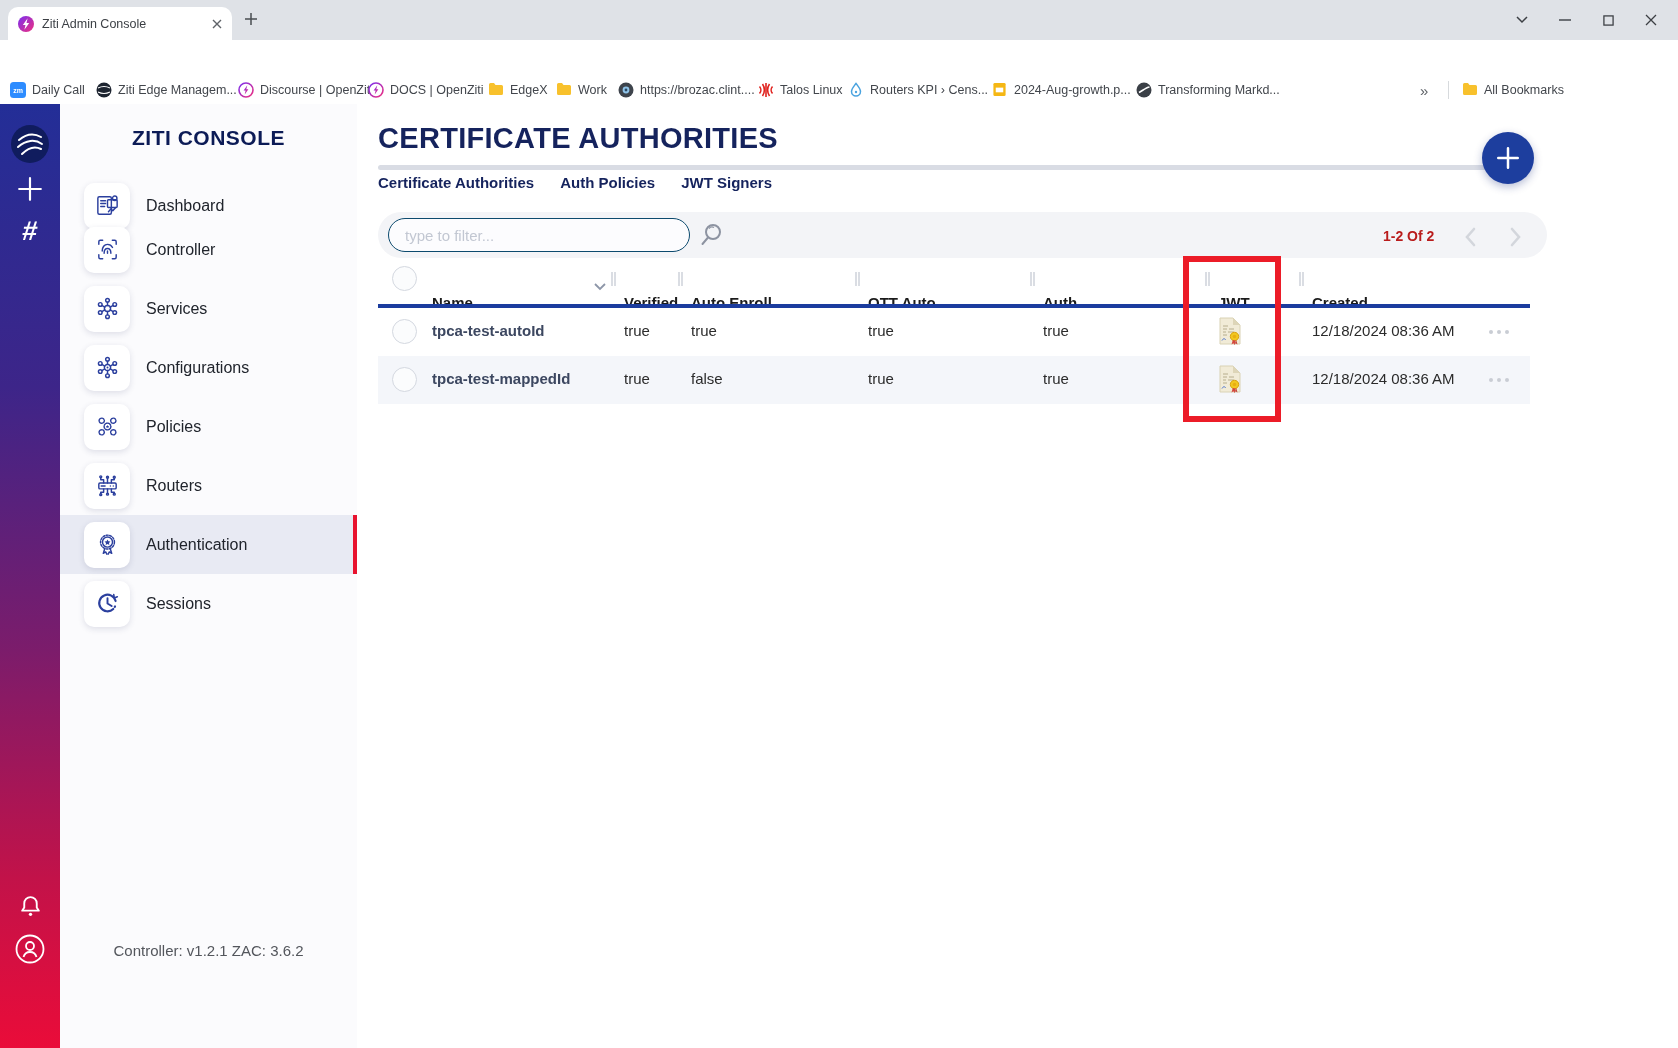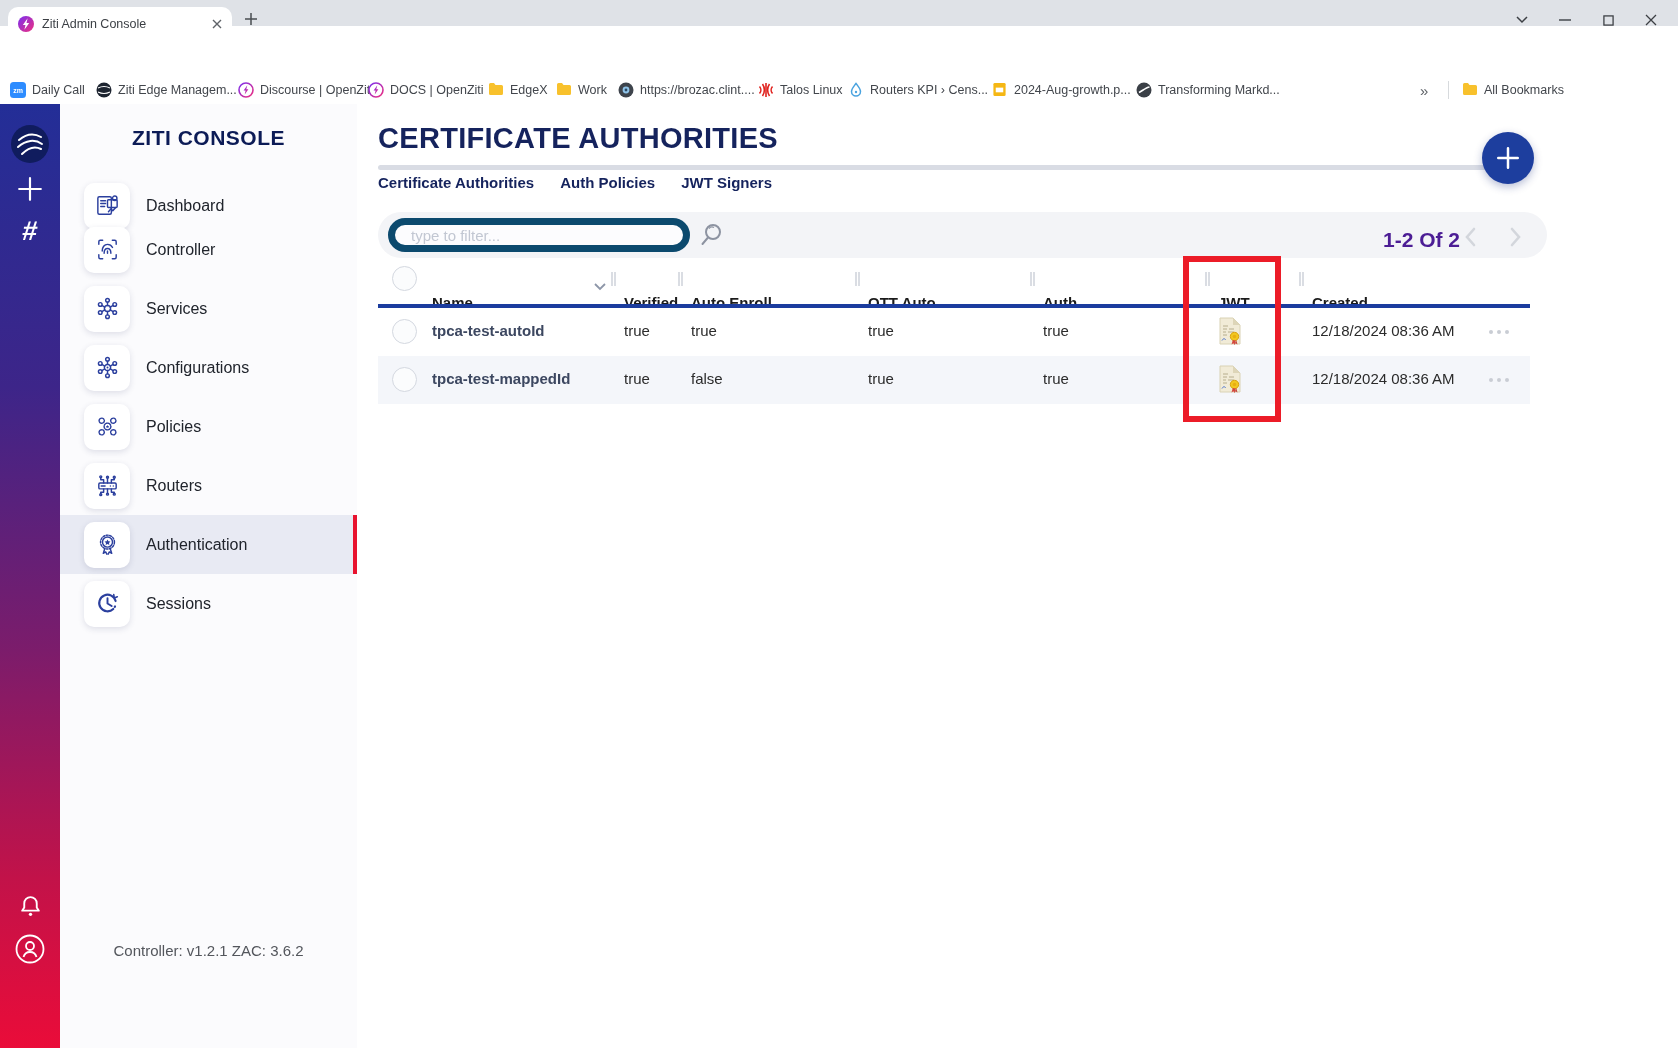--- a/index.html
+++ b/index.html
@@ -1,20 +1,20 @@
 <!DOCTYPE html>
 <html><head>
 <meta charset="utf-8">
 <style>
   html,body{margin:0;padding:0;background:#fff;}
   .screen{position:relative;width:1678px;height:1048px;overflow:hidden;background:#fff;
           font-family:"Liberation Sans",sans-serif;-webkit-font-smoothing:antialiased;}
   .abs{position:absolute;}
   
-  .tabstrip{left:0;top:0;width:1678px;height:26px;background:#dfe2e7;}
+  .tabstrip{left:0;top:0;width:1678px;height:40px;background:#dfe2e7;}
   .tab{left:8px;top:7px;width:224px;height:33px;background:#fff;border-radius:10px 10px 0 0;
        display:flex;align-items:center;padding:0 10px;gap:8px;box-sizing:border-box;}
   .tab-title{font-size:12.5px;color:#3b3f44;flex:1;white-space:nowrap;overflow:hidden;}
   .newtab{left:244px;top:12px;}
   .wctl{top:10px;width:20px;height:20px;display:flex;align-items:center;justify-content:center;}
   .toolbar{left:0;top:40px;width:1678px;height:36px;background:#fff;}
   .navic{top:46px;width:24px;height:24px;display:flex;align-items:center;justify-content:center;}
   .omnibox{left:130px;top:43px;width:1382px;height:30px;background:#f0f2f5;border-radius:15px;
            display:flex;align-items:center;padding:0 10px;box-sizing:border-box;gap:8px;}
   .url{font-size:13.5px;color:#202328;flex:1;white-space:nowrap;overflow:hidden;}
@@ -47,25 +47,25 @@
   
   .main{left:357px;top:0;width:1321px;height:944px;background:#fff;}
   .pg-title{left:21px;top:18px;font-size:29px;font-weight:800;color:#15235d;letter-spacing:.3px;}
   .divider{left:21px;top:61px;width:1146px;height:5px;background:#d9dce4;border-radius:3px;}
   .fab{left:1125px;top:28px;width:52px;height:52px;border-radius:50%;background:#1d3e9e;
        display:flex;align-items:center;justify-content:center;box-shadow:0 3px 8px rgba(20,40,120,.3);cursor:pointer;}
   .subtabs{left:21px;top:70px;display:flex;gap:26px;}
   .subtab{font-size:15px;font-weight:600;color:#15235d;cursor:pointer;}
   .subtab.active{font-weight:700;}
   .filterbar{left:21px;top:108px;width:1169px;height:46px;background:#f3f4f7;border-radius:23px;}
-  .filterinput{left:31px;top:114px;width:302px;height:34px;border-radius:17px;border:7px solid #0c4a6e;
+  .filterinput{left:31px;top:114px;width:302px;height:34px;border-radius:17px;border:1px solid #0c4a6e;
                background:#fcfcfe;padding:0 16px;font-size:15px;color:#3b82f6;outline:none;box-sizing:border-box;
                font-family:"Liberation Sans",sans-serif;}
   .filterinput::placeholder{color:#c2c7d2;}
-  .pag-label{left:1026px;top:124px;font-size:21px;font-weight:700;color:#4c1d95;}
+  .pag-label{left:1026px;top:124px;font-size:14px;font-weight:700;color:#b91c1c;}
   
   .hcell{top:166px;font-size:15px;font-weight:700;color:#1b1b1b;margin-top:24px;}
   .hsep{top:168px;width:1px;height:14px;border-left:2px solid #dadde3;border-right:2px solid #dadde3;background:transparent;}
   .cbox{width:25px;height:25px;border-radius:50%;border:1.5px solid #d4d8e0;background:#fbfcfd;box-sizing:border-box;}
   .blueline{left:21px;top:200px;width:1152px;height:4px;background:#1b3c9e;}
   .trow{left:21px;width:1152px;height:48px;}
   .trow.alt{background:#f4f6fa;}
   .tcell{position:absolute;top:14px;font-size:15px;color:#2b2b2b;}
   .namecell{font-weight:600;color:#3c4760;}
   .dots{display:flex;gap:4px;}

